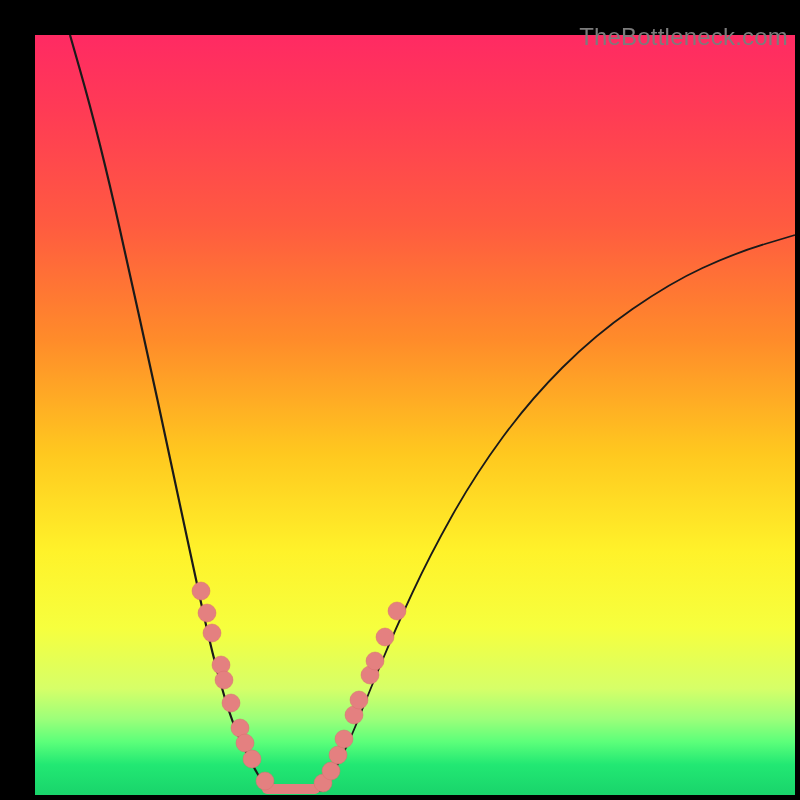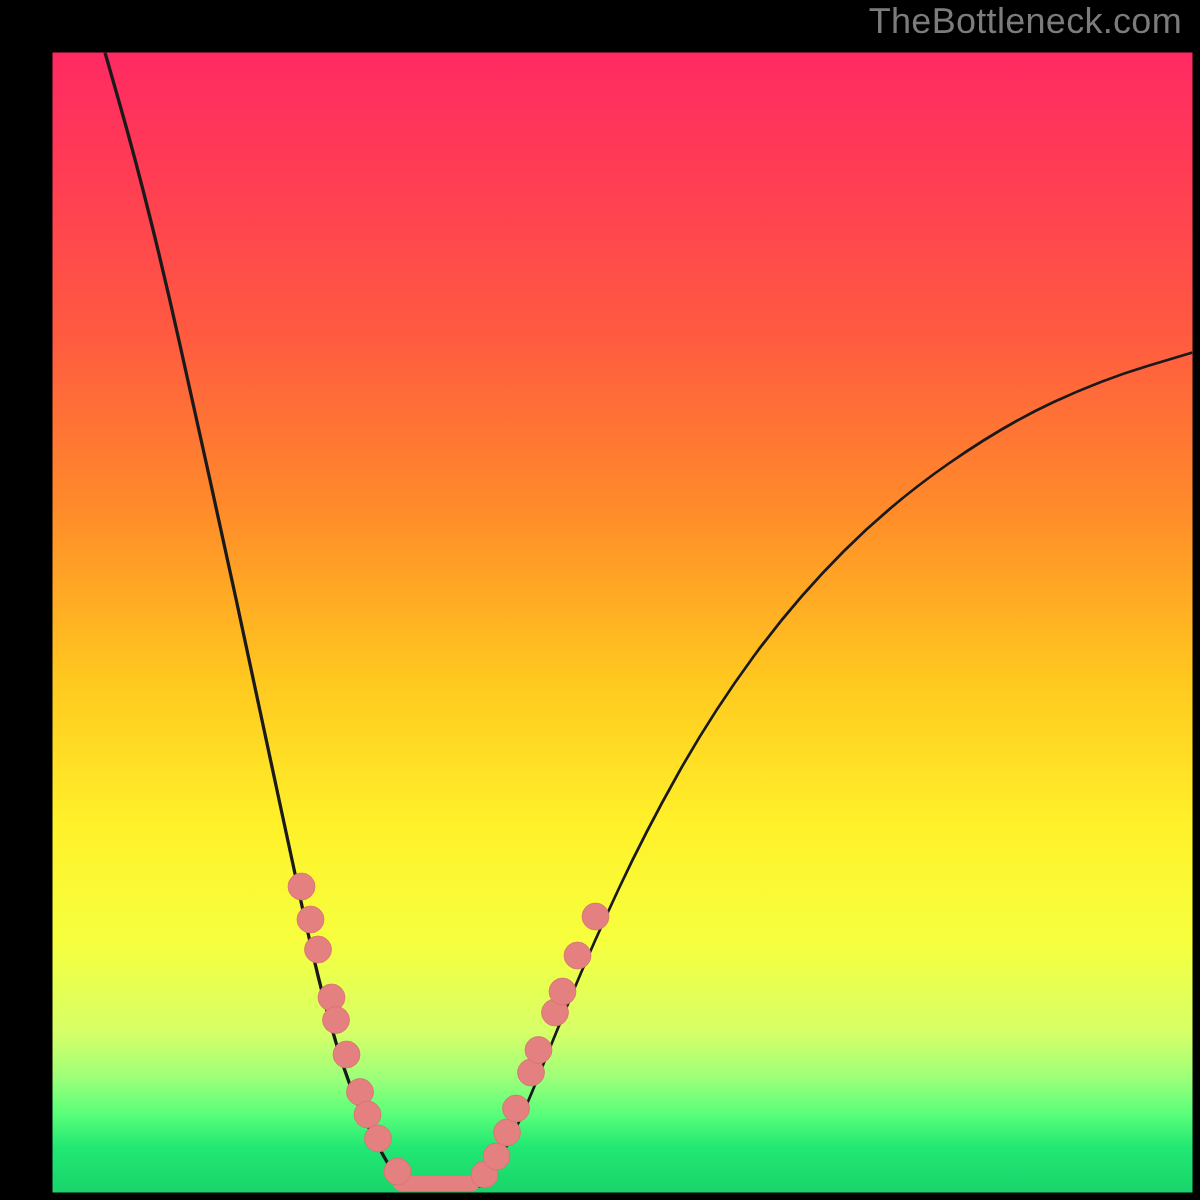--- a/index.html
+++ b/index.html
@@ -33,21 +33,21 @@
       #fff22a 68%,
       #f6ff3e 78%,
       #d6ff68 86%,
       #9cff7a 90%,
       #5cff7a 93%,
       #22e873 96%,
       #19d46b 100%);
   }
   .watermark {
     position: absolute;
-    top: 1px;
+    top: 23px;
     right: 12px;
     color: #7c7c7c;
     font-size: 24px;
     letter-spacing: 0.2px;
     font-weight: 400;
     user-select: none;
   }
   svg.curve {
     position: absolute;
     left: 0;

